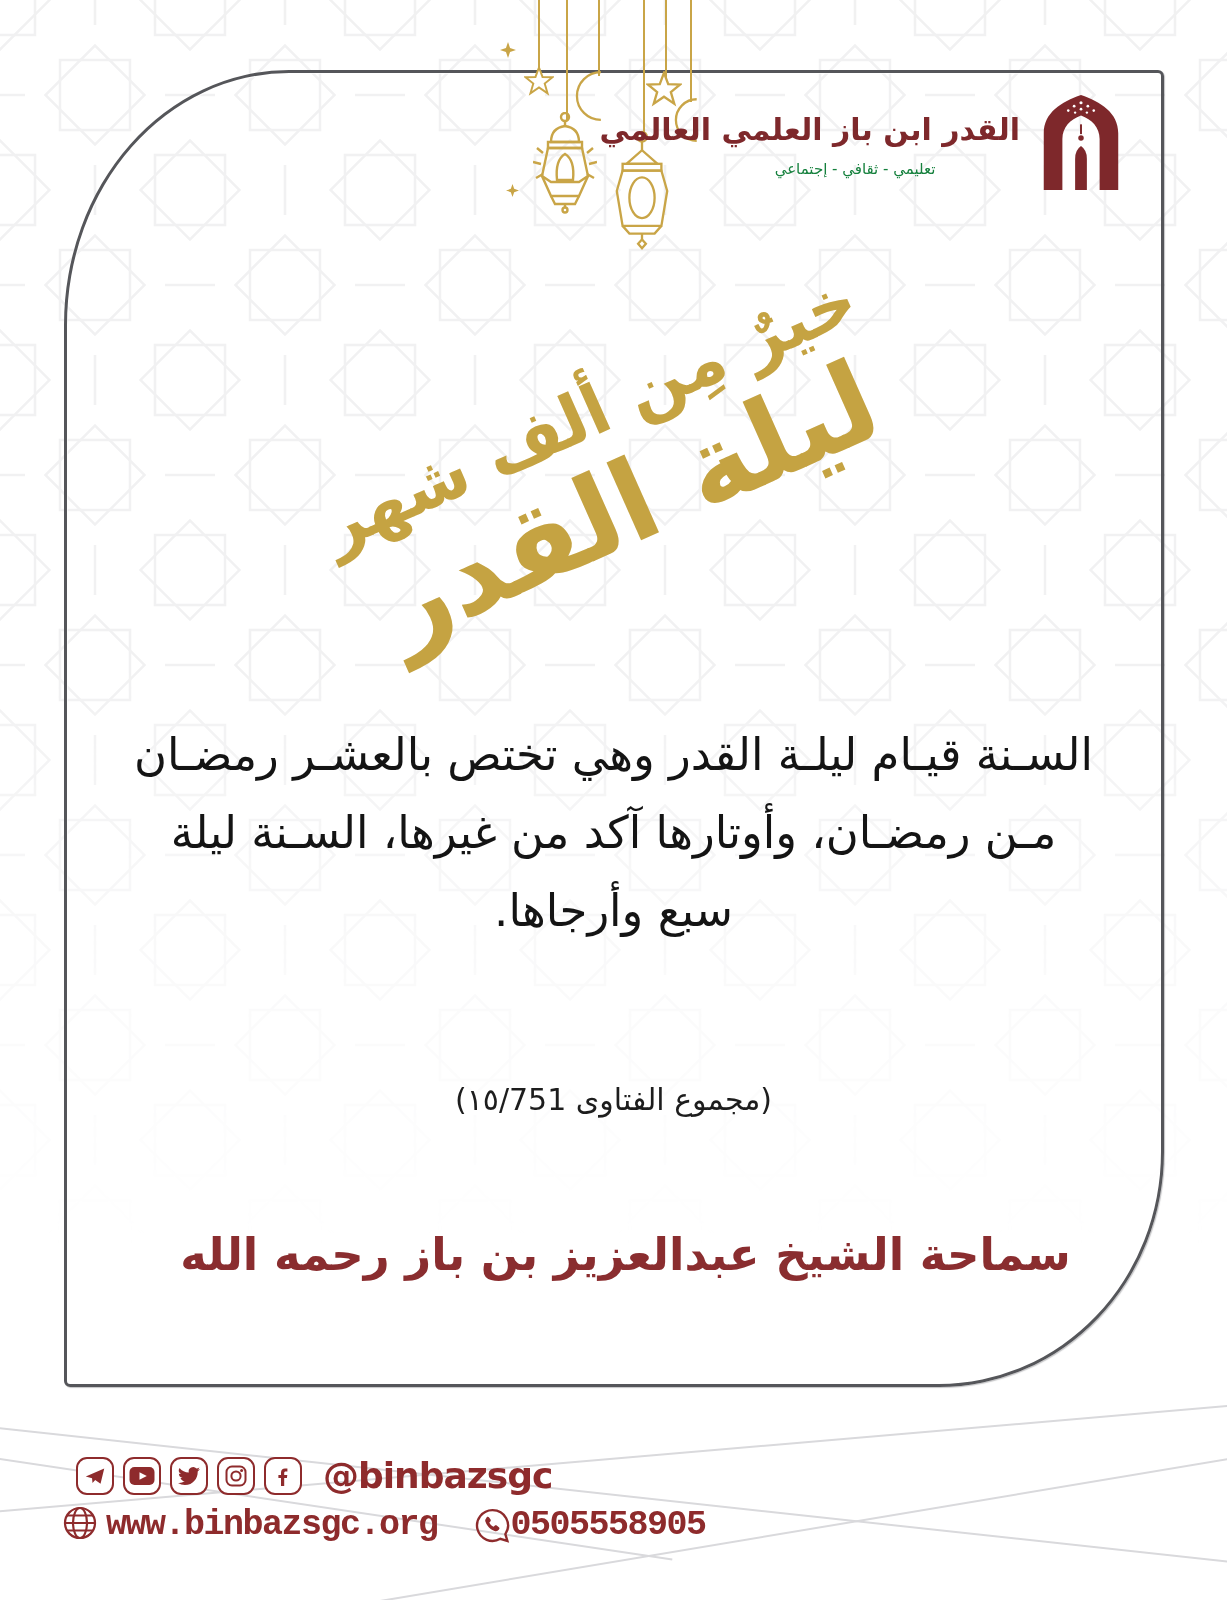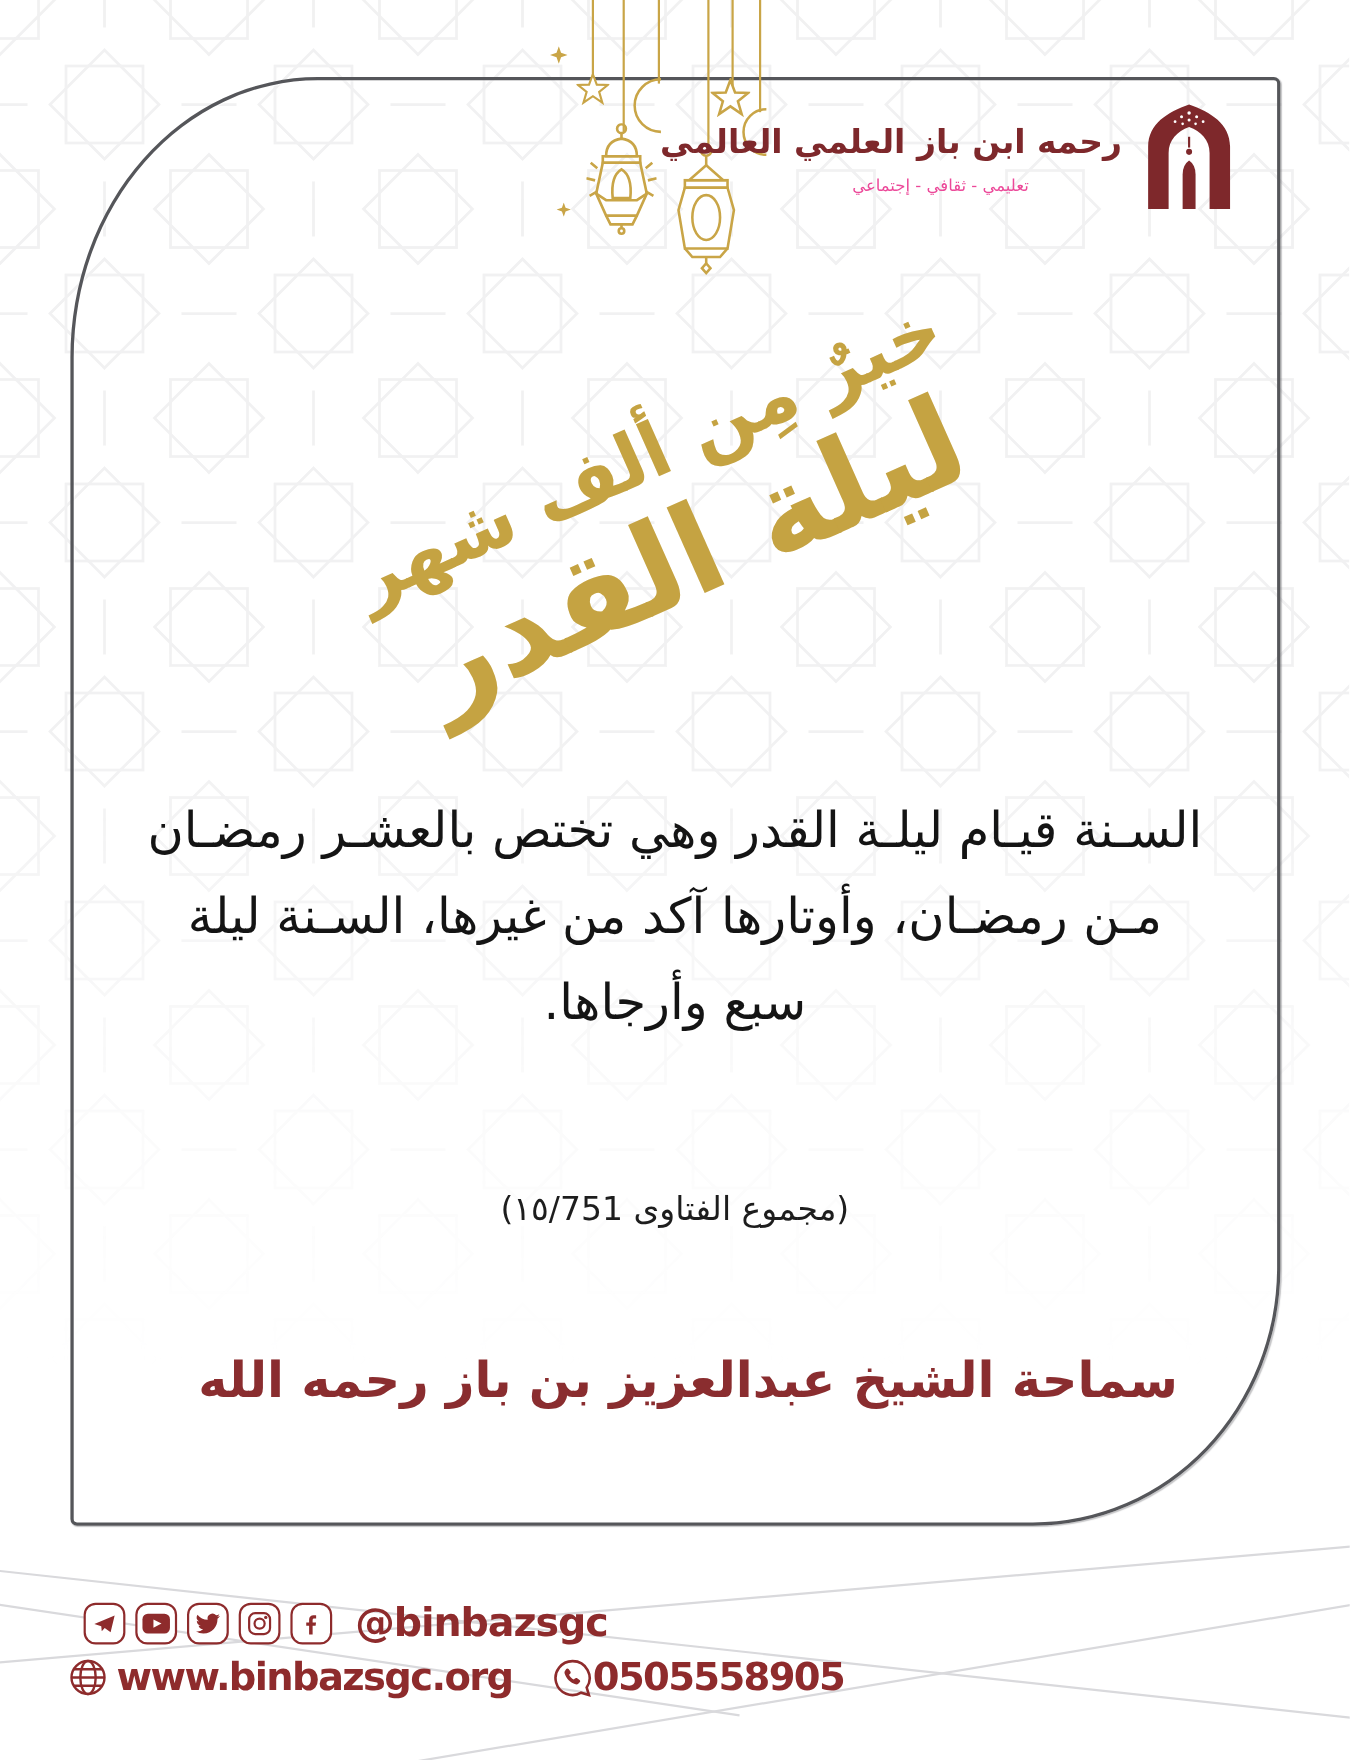--- a/index.html
+++ b/index.html
@@ -40,21 +40,21 @@
   .decor { position: absolute; inset: 0; z-index: 3; pointer-events: none; }
   .deco-string { position: absolute; top: 0; width: 2px; background: #C9A547; }
   .deco { position: absolute; }
 
   
   .brand-text {
     position: absolute; z-index: 4; left: 690px; top: 112px; width: 330px;
     text-align: center; color: #7E282B; direction: rtl;
   }
   .brand-name { font-size: 30px; font-weight: bold; white-space: nowrap; letter-spacing: -1px; }
-  .brand-tagline { margin-top: 13px; font-size: 15px; letter-spacing: 1px; color: #ec4899; }
+  .brand-tagline { margin-top: 13px; font-size: 15px; letter-spacing: 1px; color: #15803d; }
   .brand-logo { position: absolute; z-index: 4; left: 1036px; top: 92px; width: 90px; height: 98px; }
 
   
   .title-callig {
     position: absolute; z-index: 2; left: 50%; top: 368px;
     transform: translateX(-50%) rotate(-24deg);
     text-align: center; color: #C5A342; direction: rtl; white-space: nowrap;
   }
   .title-l1 { font-size: 68px; font-weight: bold; letter-spacing: 2px; }
   .title-l2 { font-size: 112px; font-weight: bold; margin-top: -6px; letter-spacing: 2px; }
@@ -78,21 +78,21 @@
   }
 
   
   .footer { position: absolute; z-index: 4; left: 62px; top: 1455px; }
   .social-row { display: flex; align-items: center; gap: 9px; margin-left: 14px; }
   .icon-box {
     width: 38px; height: 38px; border: 2.5px solid #8E2B2C; border-radius: 11px;
     display: flex; align-items: center; justify-content: center; background: #fff;
   }
   .handle { font-size: 36px; font-weight: bold; color: #8E2B2C; letter-spacing: -1px; margin-left: 12px; }
-  .contact-row { display: flex; align-items: center; margin-top: 9px; gap: 8px; }
+  .contact-row { display: flex; align-items: flex-start; margin-top: 9px; gap: 8px; font-family: Liberation Mono, monospace; }
   .site, .phone { font-size: 35px; font-weight: bold; color: #8E2B2C; letter-spacing: -1.5px; }
   .wa-wrap { margin-left: 28px; display: flex; align-items: center; }
 </style>
 </head>
 <body>
 
 <div class="canvas">
 
   <div class="pattern-layer">
     <svg xmlns="http://www.w3.org/2000/svg">
@@ -197,21 +197,21 @@
         <circle cx="52" cy="14.5" r="1.4"></circle>
       <circle cx="45" cy="17.5" r="1.4"></circle>
         <circle cx="32" cy="19" r="1.3"></circle>
         <circle cx="58" cy="19" r="1.3"></circle>
       <circle cx="39" cy="21" r="1.2"></circle>
         <circle cx="51" cy="21" r="1.2"></circle>
     </g>
   </svg>
 
   <div class="brand-text">
-    <div class="brand-name">رحمه ابن باز العلمي العالمي</div>
+    <div class="brand-name">القدر ابن باز العلمي العالمي</div>
     <div class="brand-tagline">تعليمي - ثقافي - إجتماعي</div>
   </div>
 
   <div class="title-callig">
     <div class="title-l1">خيرٌ مِن ألف شهر</div>
     <div class="title-l2">ليلة القدر</div>
   </div>
 
   <div class="quote">
     <div class="quote-line">السـنة قيـام ليلـة القدر وهي تختص بالعشـر رمضـان</div>

